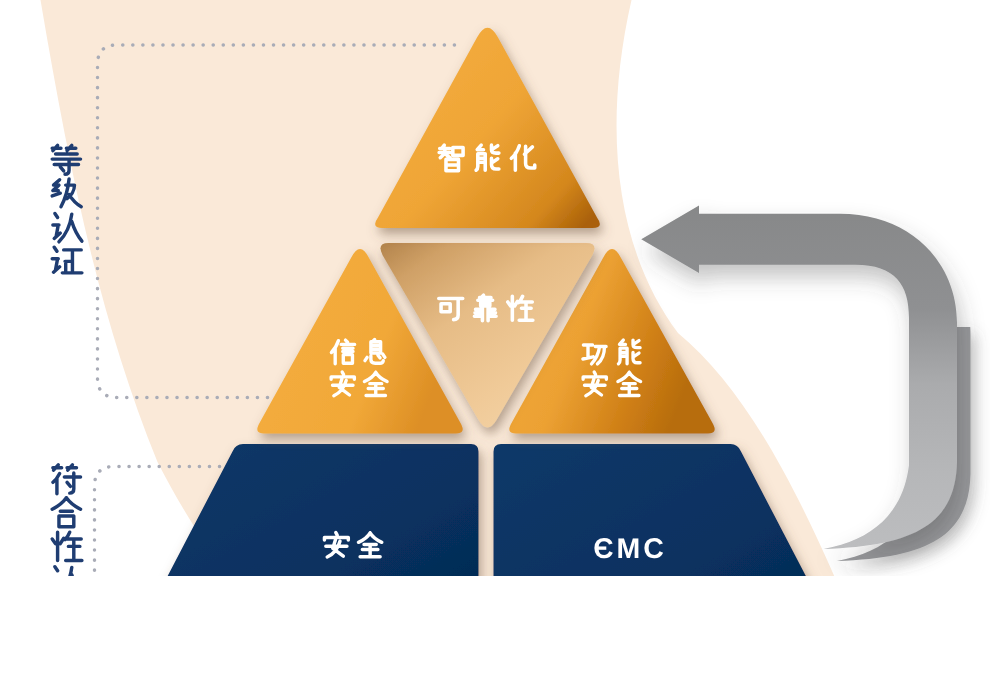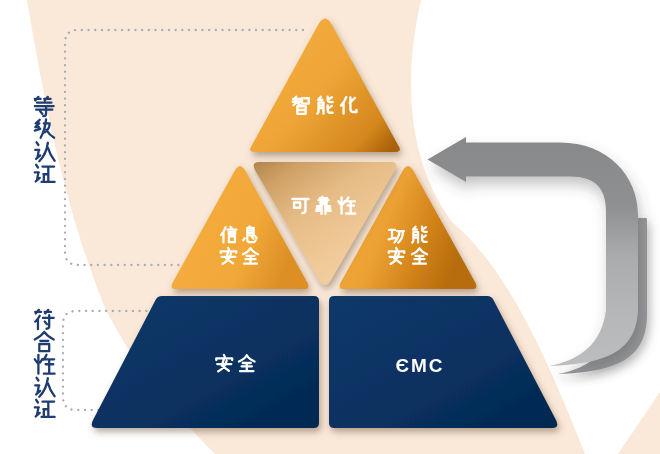--- a/index.html
+++ b/index.html
@@ -1,16 +1,16 @@
 <!DOCTYPE html>
 <html><head>
 <meta charset="utf-8">
 <style>
 html,body{margin:0;padding:0;background:#fff;}
-#stage{position:relative;width:660px;height:454px;overflow:hidden;font-family:"Liberation Sans",sans-serif;}
+#stage{position:relative;width:660px;height:384px;overflow:hidden;font-family:"Liberation Sans",sans-serif;}
 </style>
 </head>
 <body>
 <div id="stage">
 <svg width="660" height="454" viewBox="0 0 660 454" xmlns="http://www.w3.org/2000/svg">
 <defs>
   <linearGradient id="or1" x1="0" y1="0.1" x2="1" y2="0.9">
     <stop offset="0" stop-color="#f5ae41"></stop>
           <stop offset="0.5" stop-color="#efa536"></stop>
           <stop offset="0.85" stop-color="#d4871d"></stop>

